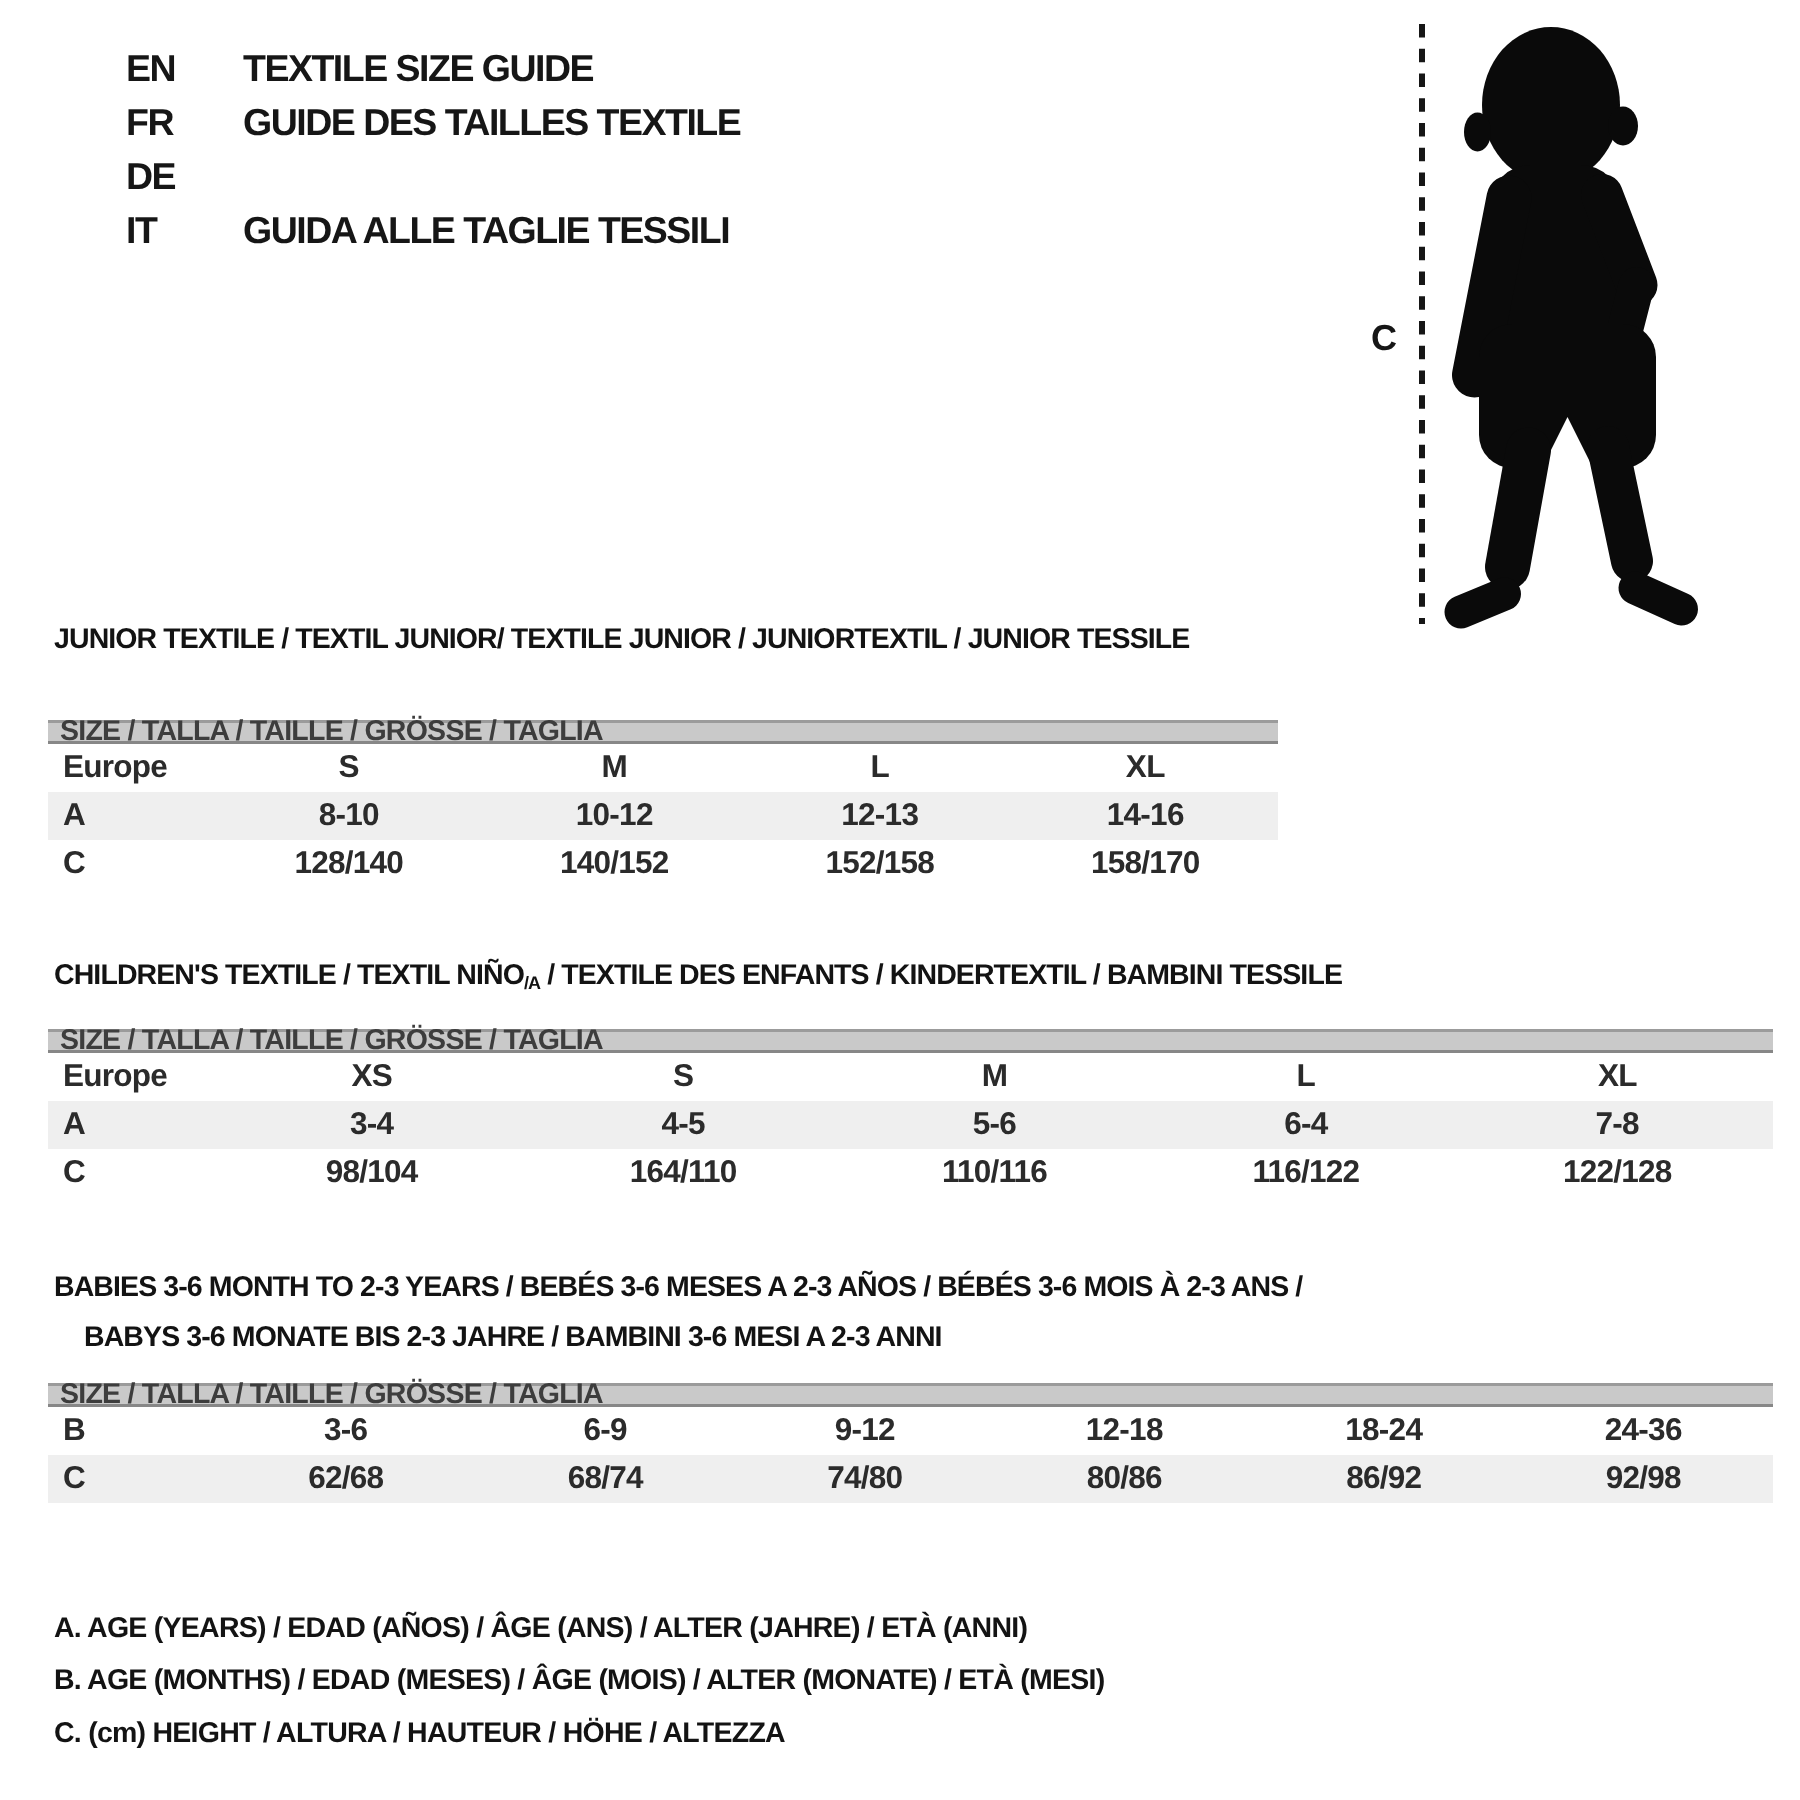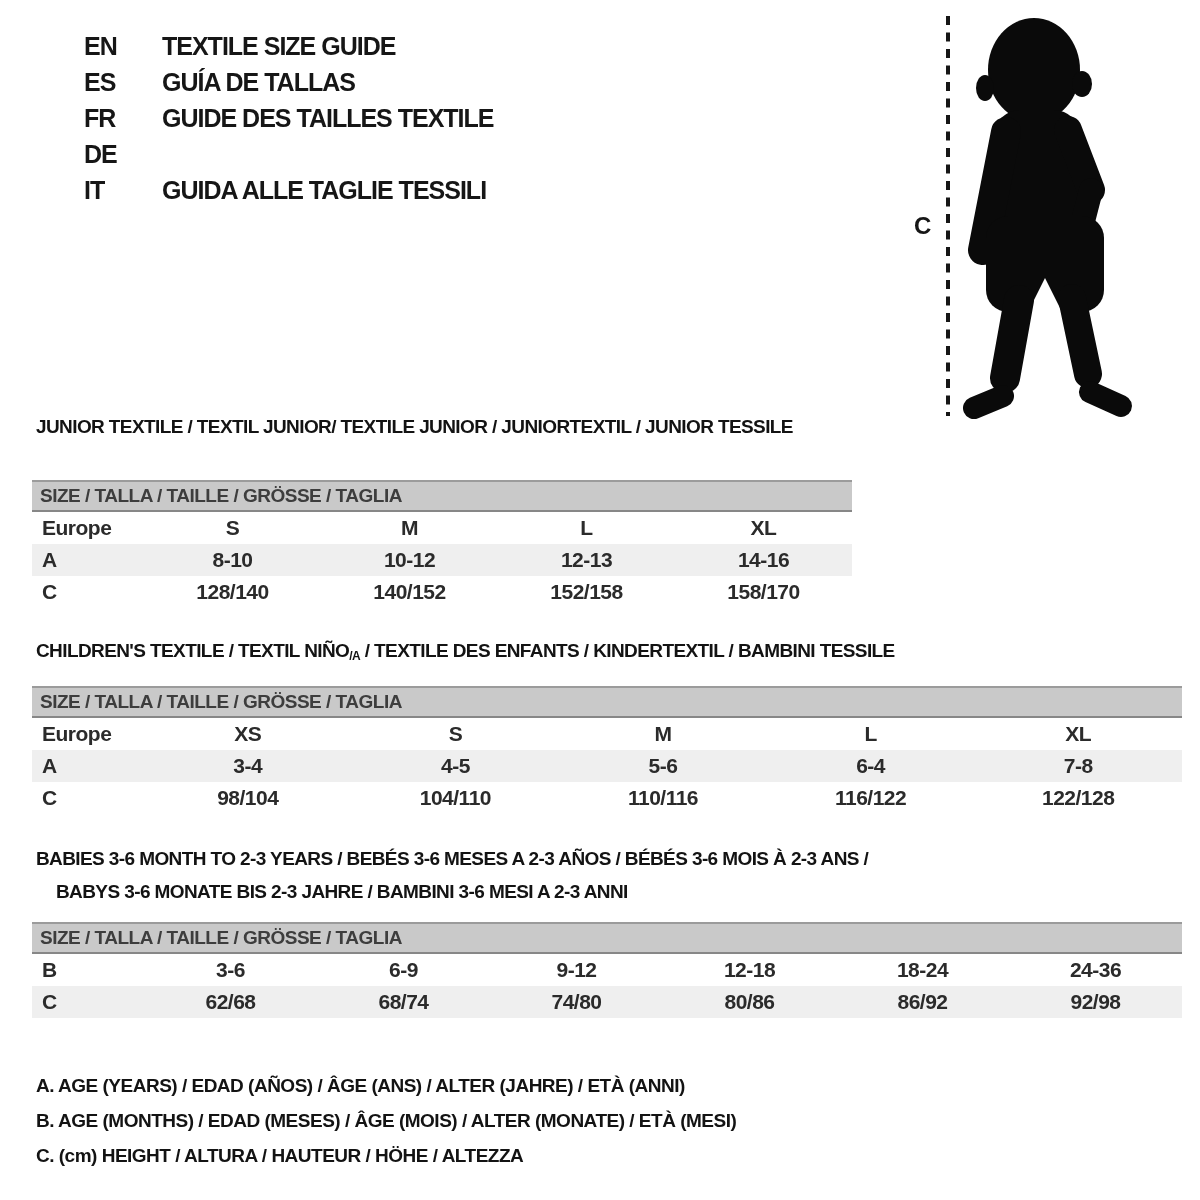--- a/index.html
+++ b/index.html
@@ -33,21 +33,21 @@
   
   .section-title{
     position:absolute;left:36px;
     font-weight:bold;font-size:19px;letter-spacing:-0.6px;
     white-space:nowrap;color:#131313;
   }
   .title-sub{font-size:12px;position:relative;top:3px;font-weight:bold;}
   
   .size-table{position:absolute;left:32px;}
   .tbar{
-    height:32px;background:var(--header-bar-bg);
+    height:16px;background:var(--header-bar-bg);
     border-top:2px solid var(--header-bar-edge-top);
     border-bottom:2px solid var(--header-bar-edge-bottom);
     display:flex;align-items:center;padding-left:8px;
     font-weight:bold;font-size:19px;letter-spacing:-0.5px;color:var(--bar-text);
   }
   .trow{display:flex;height:32px;align-items:center;font-weight:bold;font-size:21px;color:var(--text-table);letter-spacing:-0.5px;}
   .trow.shaded{background:var(--row-shaded-bg);}
   .tlabel{width:112px;padding-left:10px;flex:none;text-align:left;}
   .tcell{flex:1;text-align:center;}
   .w-junior{width:820px;}
@@ -56,24 +56,20 @@
   .footnotes{position:absolute;left:36px;top:1068px;}
   .footnote{height:35px;display:flex;align-items:center;font-weight:bold;font-size:19px;letter-spacing:-0.5px;white-space:nowrap;color:#131313;}
 </style>
 </head>
 <body>
 
 <div class="lang-block">
   <div class="lang-row">
     <span class="lang-code">EN</span>
     <span class="lang-label">TEXTILE SIZE GUIDE</span>
-  </div>
-  <div class="lang-row">
-    <span class="lang-code">ES</span>
-    <span class="lang-label">GUÍA DE TALLAS</span>
   </div>
   <div class="lang-row">
     <span class="lang-code">FR</span>
     <span class="lang-label">GUIDE DES TAILLES TEXTILE</span>
   </div>
   <div class="lang-row">
     <span class="lang-code">DE</span>
   </div>
   <div class="lang-row">
     <span class="lang-code">IT</span>
@@ -157,21 +153,21 @@
     <div class="tlabel">A</div>
     <div class="tcell">3-4</div>
     <div class="tcell">4-5</div>
     <div class="tcell">5-6</div>
     <div class="tcell">6-4</div>
     <div class="tcell">7-8</div>
   </div>
   <div class="trow">
     <div class="tlabel">C</div>
     <div class="tcell">98/104</div>
-    <div class="tcell">104/110</div>
+    <div class="tcell">164/110</div>
     <div class="tcell">110/116</div>
     <div class="tcell">116/122</div>
     <div class="tcell">122/128</div>
   </div>
 </div>
 
 <div class="section-title" style="top:848px;">BABIES 3-6 MONTH TO 2-3 YEARS / BEBÉS 3-6 MESES A 2-3 AÑOS / BÉBÉS 3-6 MOIS À 2-3 ANS /</div>
 <div class="section-title" style="top:881px;margin-left:20px;">BABYS 3-6 MONATE BIS 2-3 JAHRE / BAMBINI 3-6 MESI A 2-3 ANNI</div>
 
 <div class="size-table w-wide" style="top:922px;">

